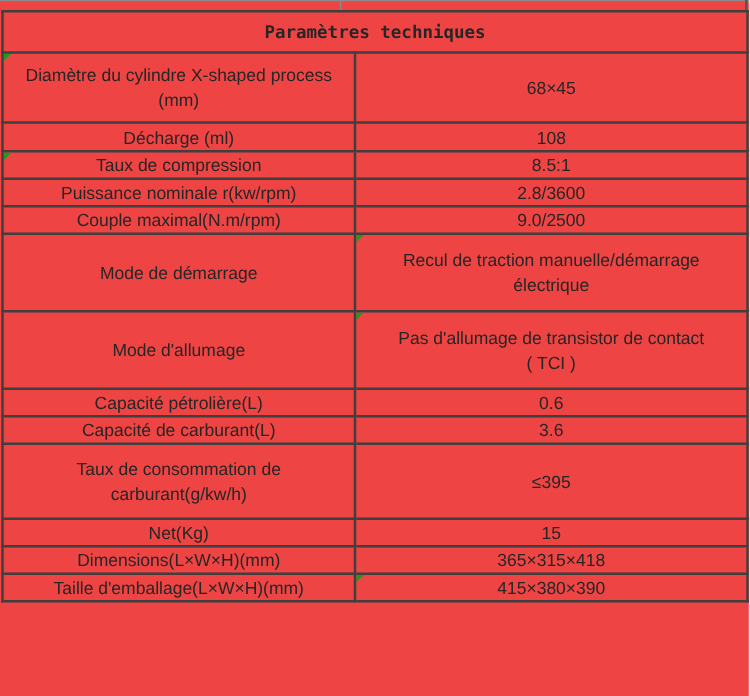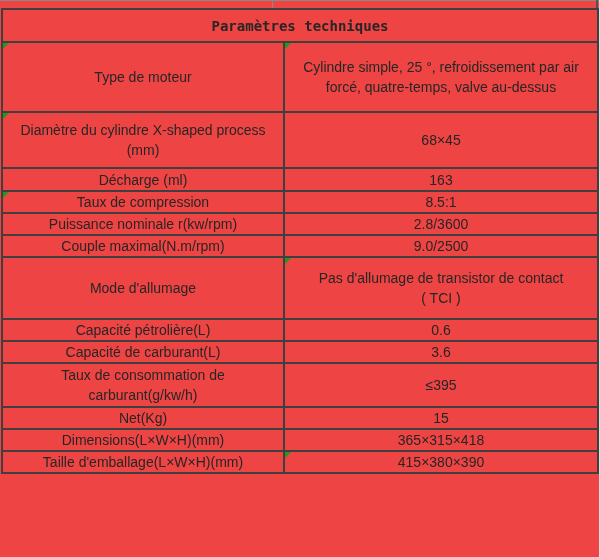--- a/index.html
+++ b/index.html
@@ -31,21 +31,21 @@
   td.title-cell {
     text-align:left;
     font-family:"DejaVu Sans Mono", monospace;
     font-weight:bold;
     font-size:16px;
     padding:0 6px;
   }
   
   tr.h33 { height:33px; } tr.h70 { height:70px; } tr.h56 { height:56px; }
   tr.h23 { height:23px; } tr.h22 { height:22px; } tr.h62 { height:62px; }
-  tr.h44 { height:44px; } tr.h21 { height:21px; }
+  tr.h44 { height:60px; } tr.h21 { height:21px; }
   
   .marker {
     position:absolute; top:0; left:0; width:0; height:0;
     border-top:6px solid #1e9b1e; border-right:6px solid transparent;
   }
 </style>
 </head>
 <body>
 
 <div class="screen">
@@ -60,53 +60,53 @@
         <col style="width:314px">
       </colgroup>
 
     <tbody>
         <tr class="h33">
       <td class="title-cell" colspan="2">
         <span class="cell-text">Paramètres techniques</span>
       </td>
     </tr>
 
-    <tr class="h70">
-      <td><span class="marker"></span><span class="cell-text">Type de moteur</span></td>
-      <td><span class="marker"></span><span class="cell-text">Cylindre simple, 25 °, refroidissement par air
-forcé, quatre-temps, valve au-dessus</span></td>
-    </tr>
 
     <tr class="h56">
       <td><span class="marker"></span><span class="cell-text">Diamètre du cylindre X-shaped process
 (mm)</span></td>
       <td><span class="cell-text">68×45</span></td>
     </tr>
 
     <tr class="h23">
       <td><span class="cell-text">Décharge (ml)</span></td>
-      <td><span class="cell-text">163</span></td>
+      <td><span class="cell-text">108</span></td>
     </tr>
 
     <tr class="h22">
       <td><span class="marker"></span><span class="cell-text">Taux de compression</span></td>
       <td><span class="cell-text">8.5:1</span></td>
     </tr>
 
     <tr class="h22">
       <td><span class="cell-text">Puissance nominale r(kw/rpm)</span></td>
       <td><span class="cell-text">2.8/3600</span></td>
     </tr>
 
 
     <tr class="h22">
       <td><span class="cell-text">Couple maximal(N.m/rpm)</span></td>
       <td><span class="cell-text">9.0/2500</span></td>
     </tr>
 
+    <tr class="h62">
+      <td><span class="cell-text">Mode de démarrage</span></td>
+      <td><span class="marker"></span><span class="cell-text">Recul de traction manuelle/démarrage
+électrique</span></td>
+    </tr>
 
     <tr class="h62">
       <td><span class="cell-text">Mode d'allumage</span></td>
       <td><span class="marker"></span><span class="cell-text">Pas d'allumage de transistor de contact
 ( TCI )</span></td>
     </tr>
 
     <tr class="h22">
       <td><span class="cell-text">Capacité pétrolière(L)</span></td>
       <td><span class="cell-text">0.6</span></td>

